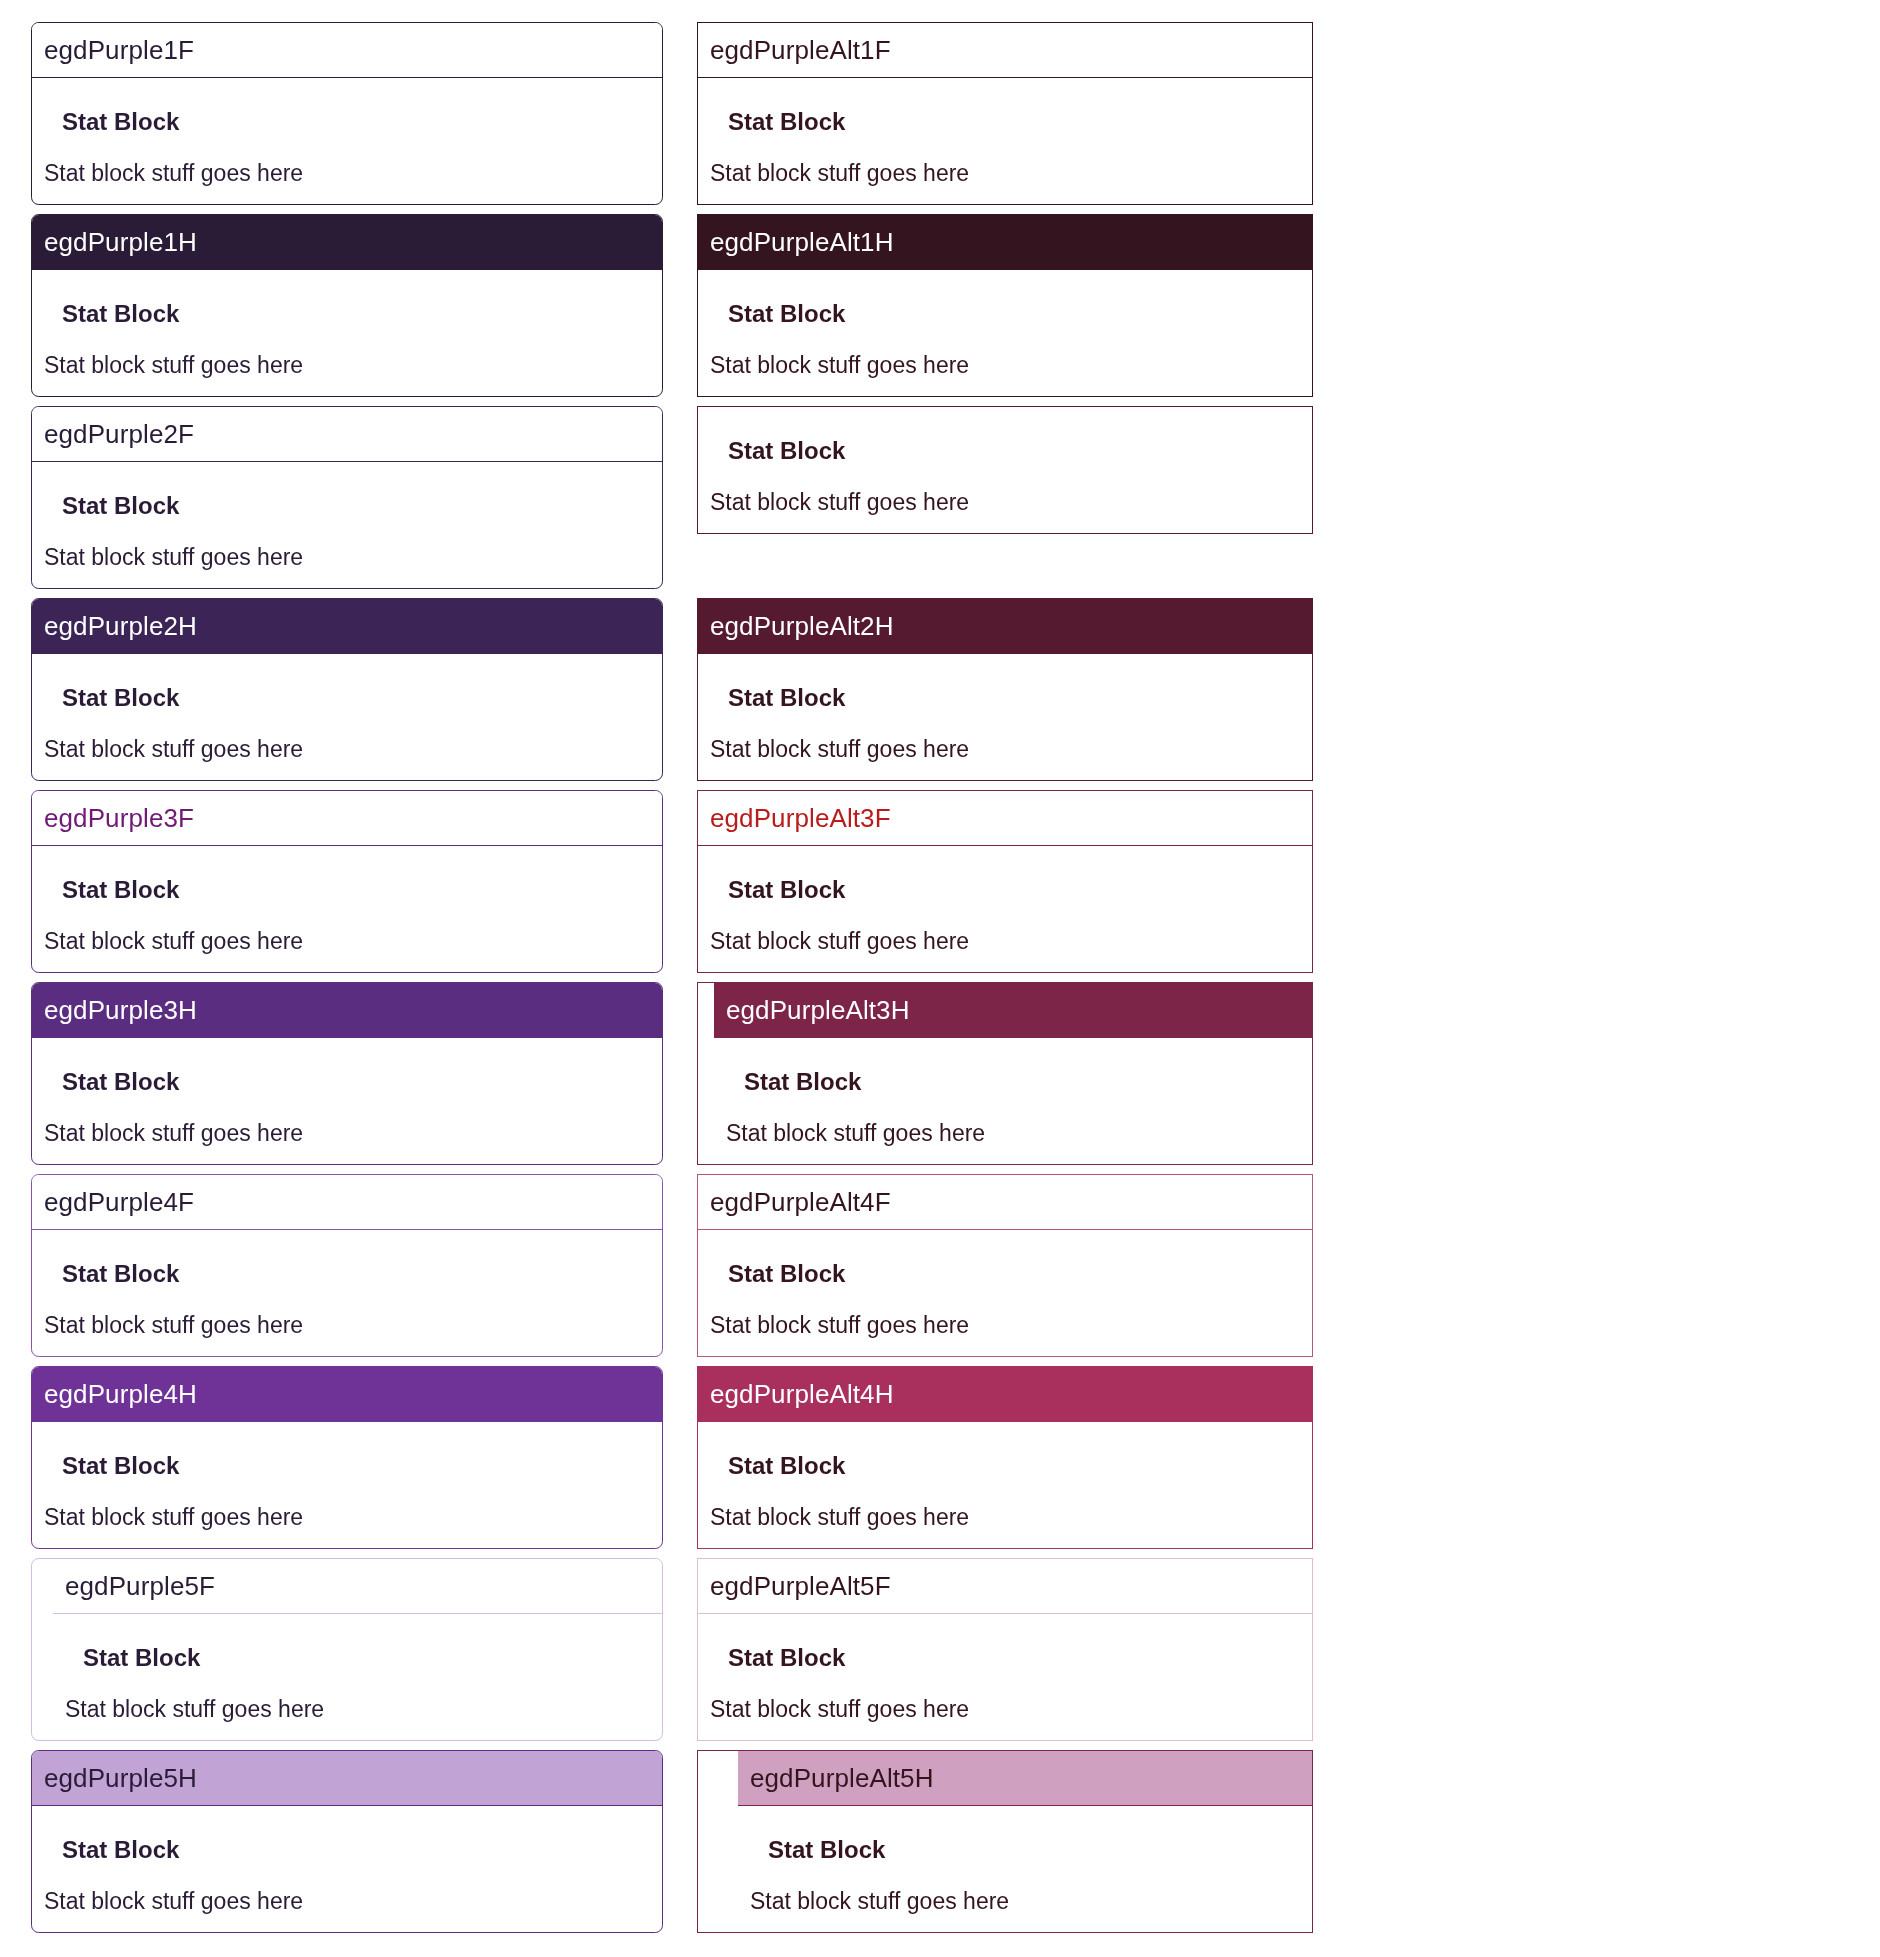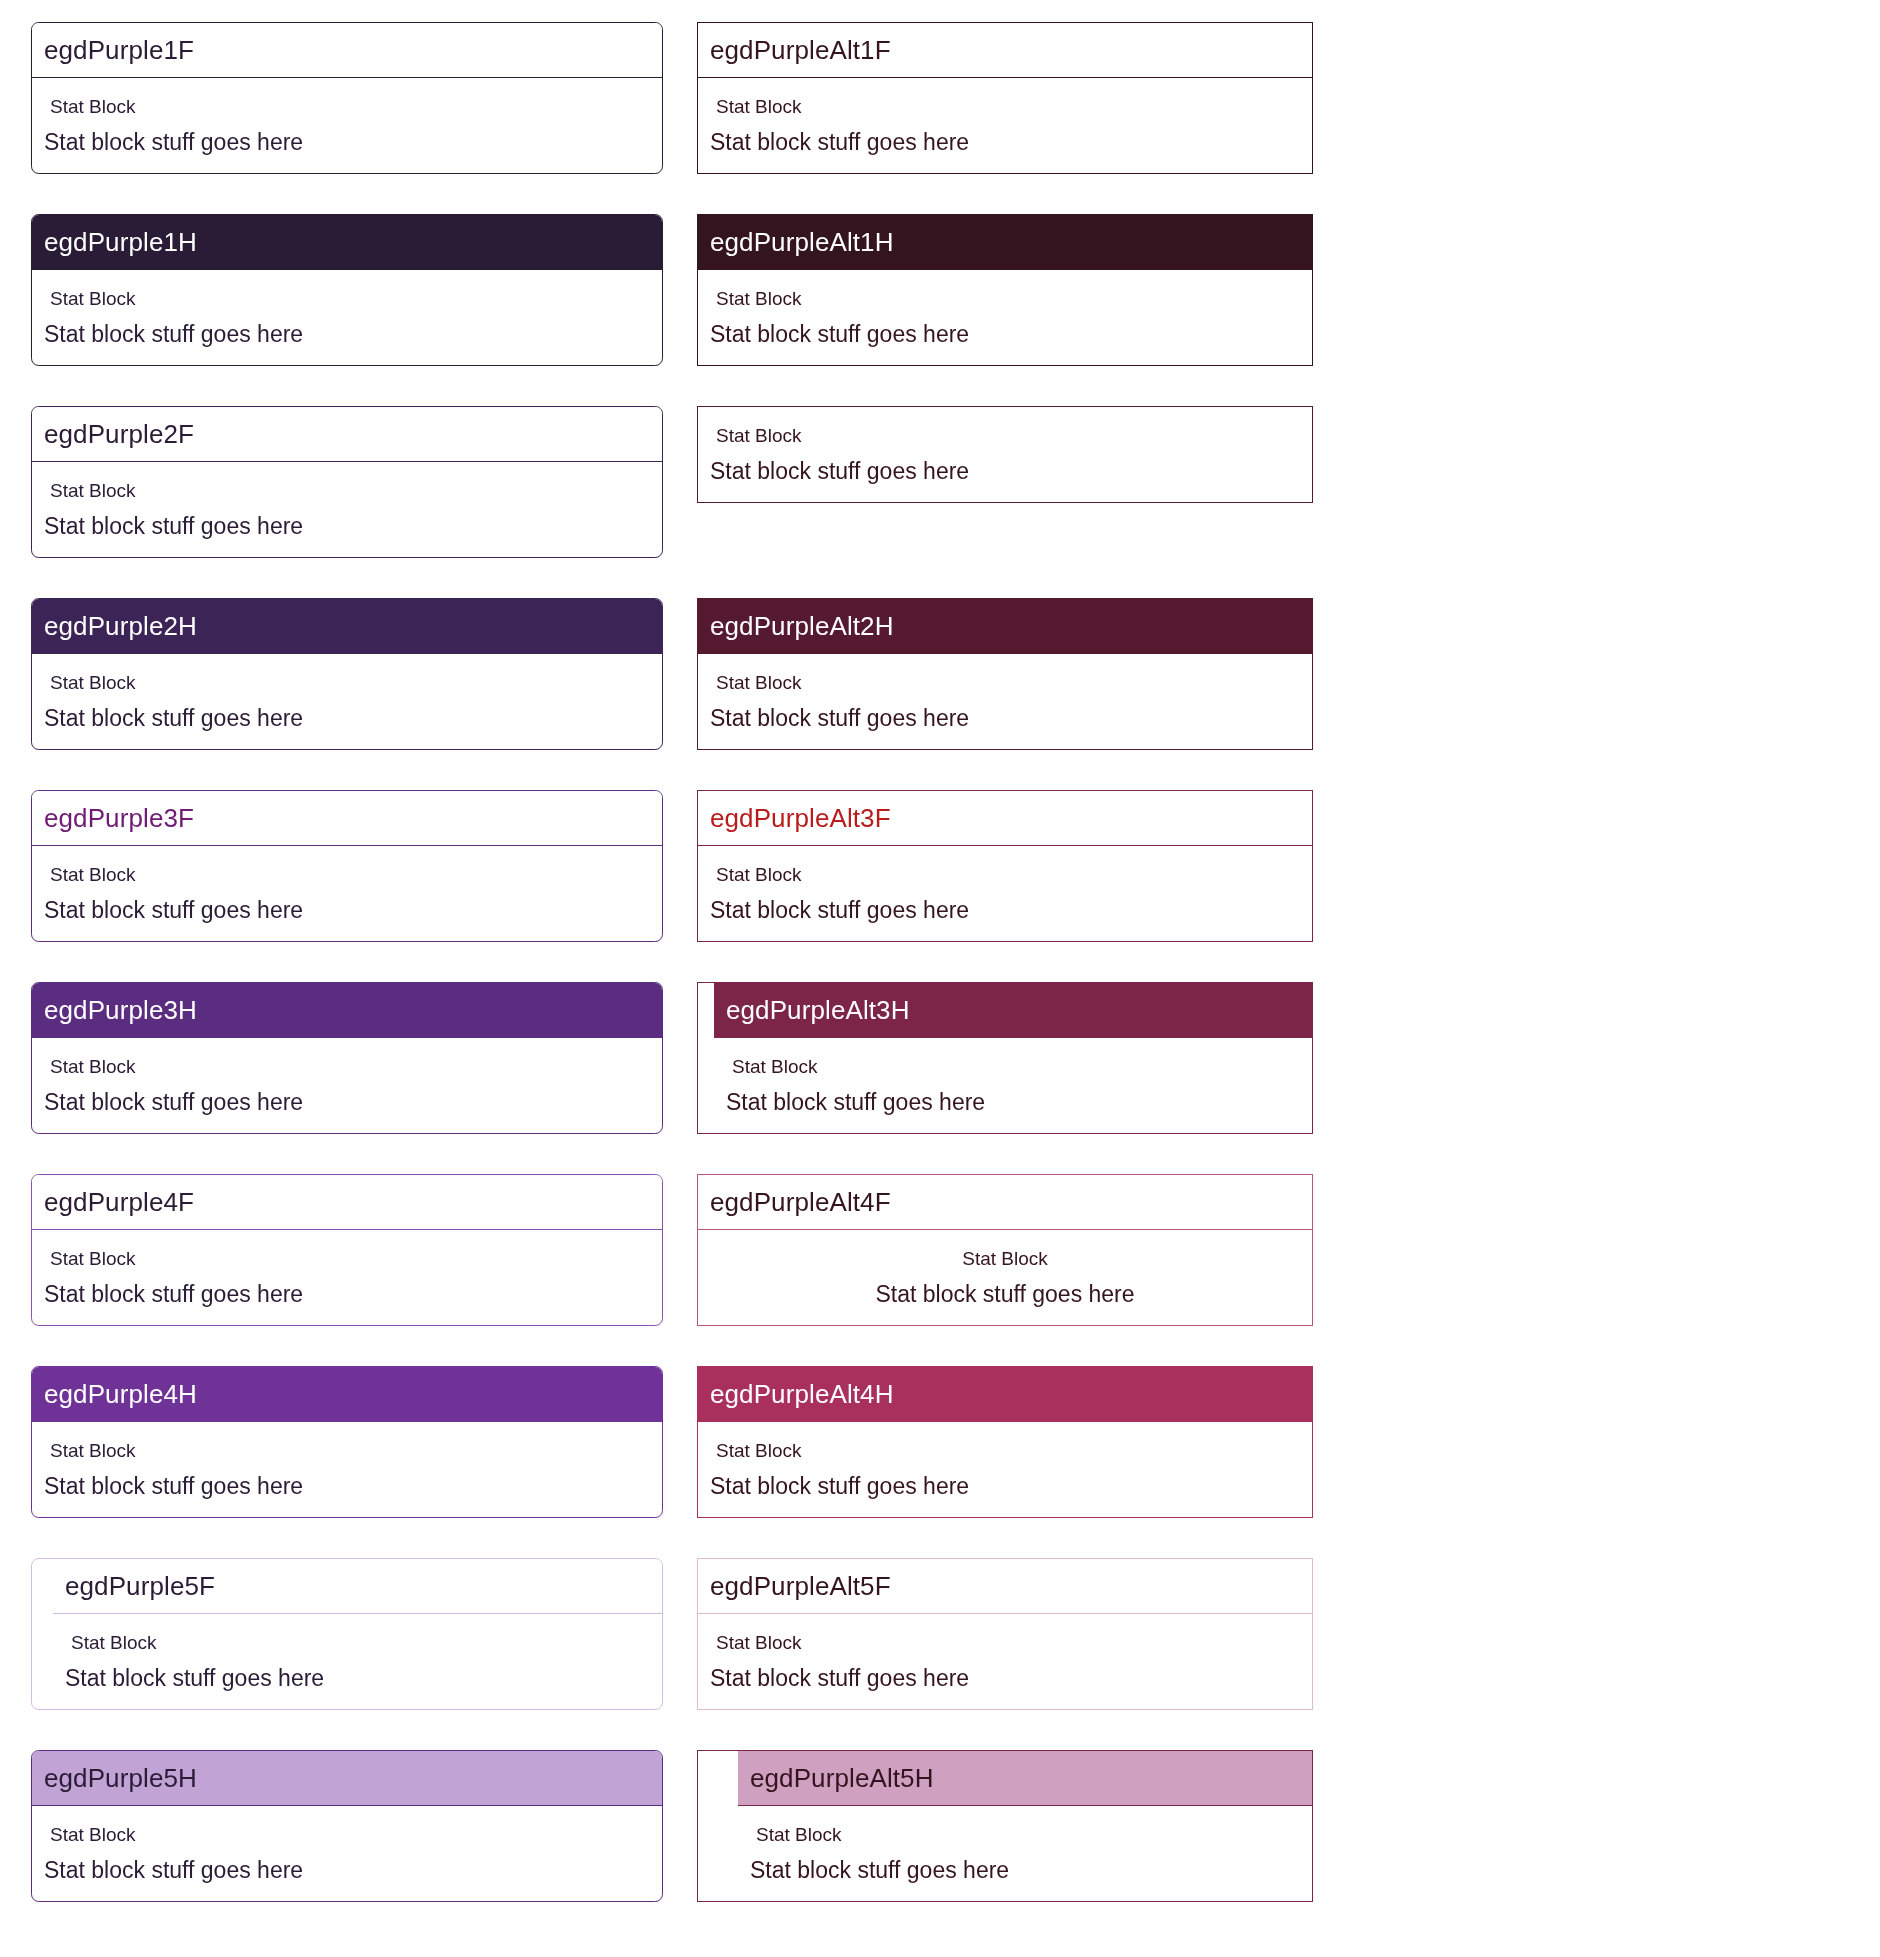--- a/index.html
+++ b/index.html
@@ -53,24 +53,24 @@
     letter-spacing: 0.1px;
     border-bottom-style: solid;
     border-bottom-width: 1.7px;
   }
 
   .card-body {
     box-sizing: border-box;
     padding: 8.6px 12px 13.7px 12px;
   }
   .body-title {
-    font-size: 19px;
-    font-weight: normal;
+    font-size: 24px;
+    font-weight: bold;
     line-height: 1.45;
-    margin: 6px;
+    margin: 18px;
   }
   .body-text {
     font-size: 23px;
     font-weight: normal;
     line-height: 1.45;
     margin: 0;
   }
 </style>
 </head>
 <body>
@@ -186,21 +186,21 @@
     <div class="col-left">
       <div class="card" style="border-color: rgb(138, 83, 173);">
         <div class="card-header" style="background: rgb(255, 255, 255); color: rgb(42, 27, 54); border-bottom-color: rgb(138, 83, 173);">egdPurple4F</div>
         <div class="card-body" style="color: rgb(42, 27, 54);">
           <div class="body-title">Stat Block</div>
           <div class="body-text">Stat block stuff goes here</div>
         </div>
       </div>
     </div>
     <div class="col-right">
-      <div class="card" style="border-color: rgb(184, 85, 124); text-align: center;">
+      <div class="card" style="border-color: rgb(184, 85, 124);">
         <div class="card-header" style="background: rgb(255, 255, 255); color: rgb(52, 20, 31); border-bottom-color: rgb(184, 85, 124);">egdPurpleAlt4F</div>
         <div class="card-body" style="color: rgb(52, 20, 31);">
           <div class="body-title">Stat Block</div>
           <div class="body-text">Stat block stuff goes here</div>
         </div>
       </div>
     </div>
     <div class="col-left">
       <div class="card" style="border-color: rgb(111, 51, 152);">
         <div class="card-header" style="background: rgb(111, 51, 152); color: rgb(255, 255, 255); border-bottom-color: rgb(111, 51, 152);">egdPurple4H</div>

